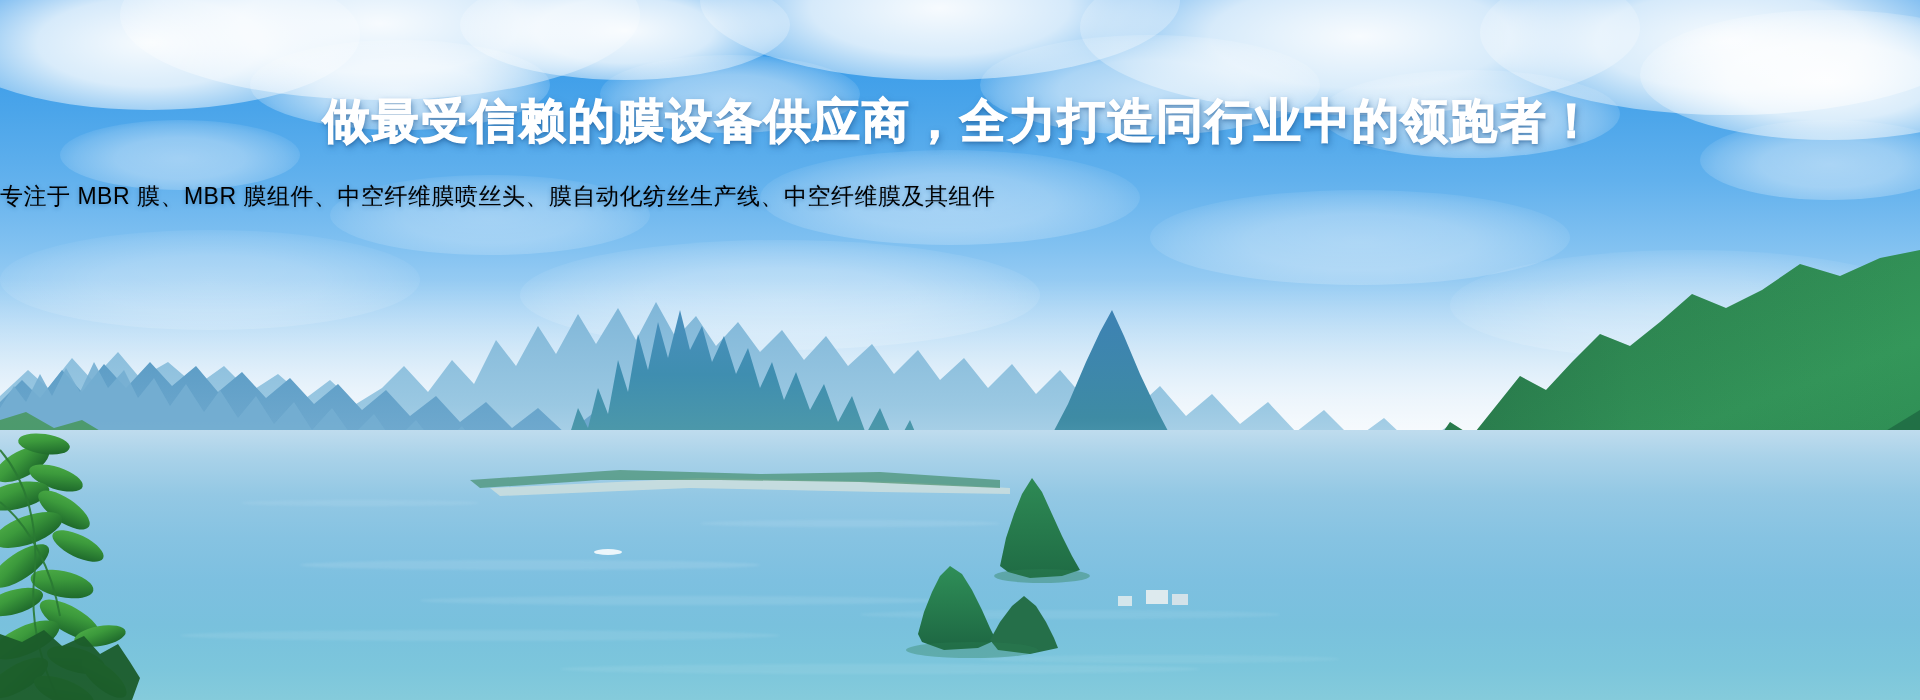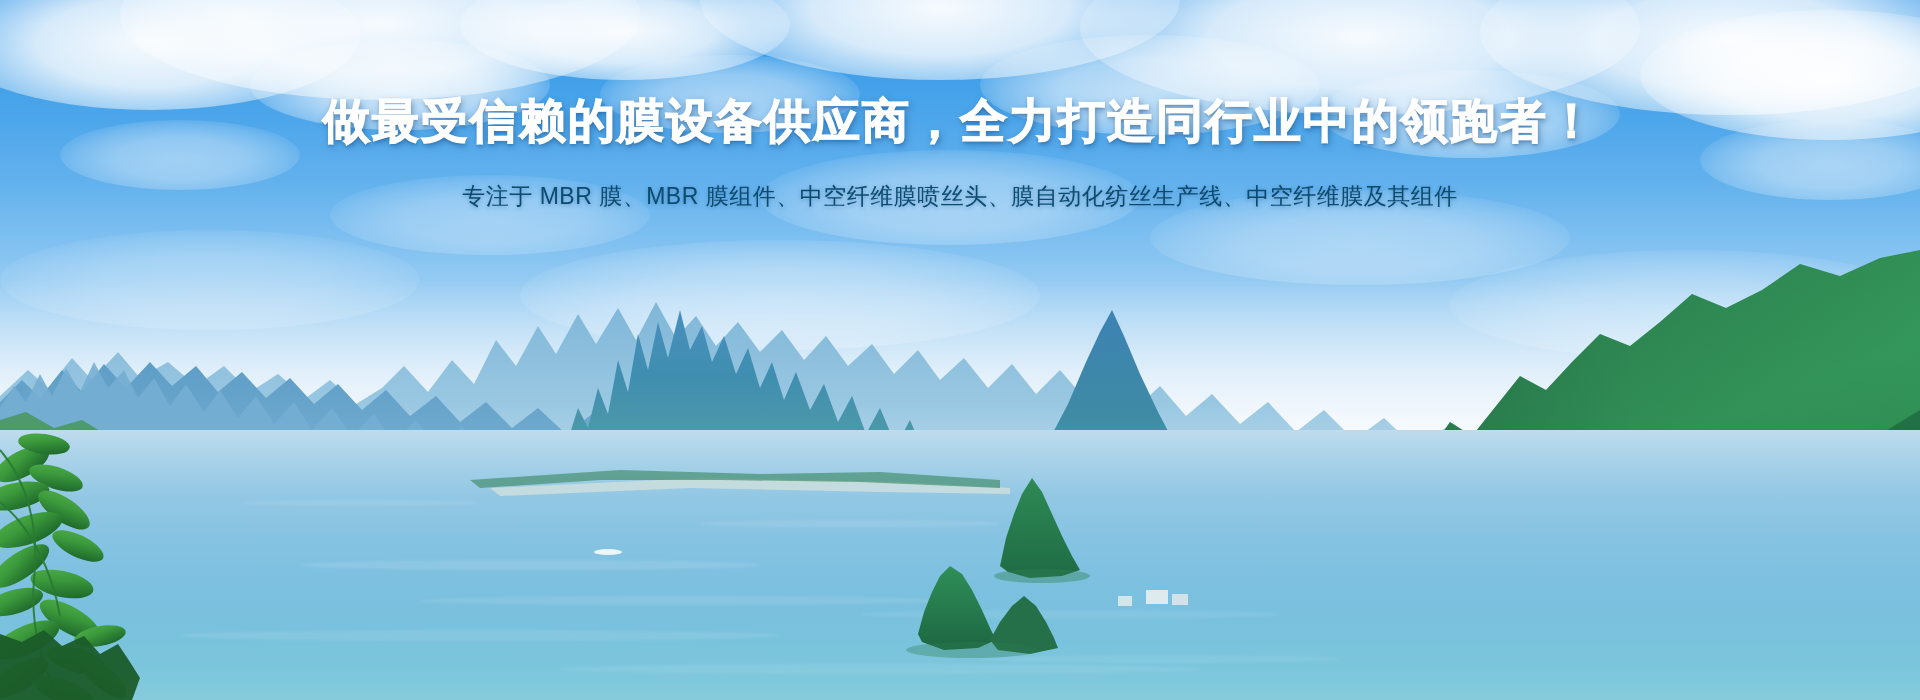--- a/index.html
+++ b/index.html
@@ -84,25 +84,25 @@
     text-shadow:
        0 0 1px rgba(255,255,255,.9),
        2px 3px 7px rgba(22,80,140,.55),
        0 2px 3px rgba(22,80,140,.40);
     -webkit-text-stroke:1.2px #ffffff;
     pointer-events:auto;
   }
   .subtitle{
     position:absolute;
     left:0;top:185px;width:1920px;
-    text-align:center;
+    text-align:left;
     font-size:23px;
     font-weight:400;
     letter-spacing:.5px;
-    color:#0c4a6e;
+    color:#000000;
     line-height:1;
     white-space:nowrap;
     text-shadow:0 1px 4px rgba(30,90,150,.45);
     pointer-events:auto;
   }
   .tagwrap{
     position:absolute;
     left:0;top:241px;width:1920px;
     text-align:center;
     pointer-events:none;

